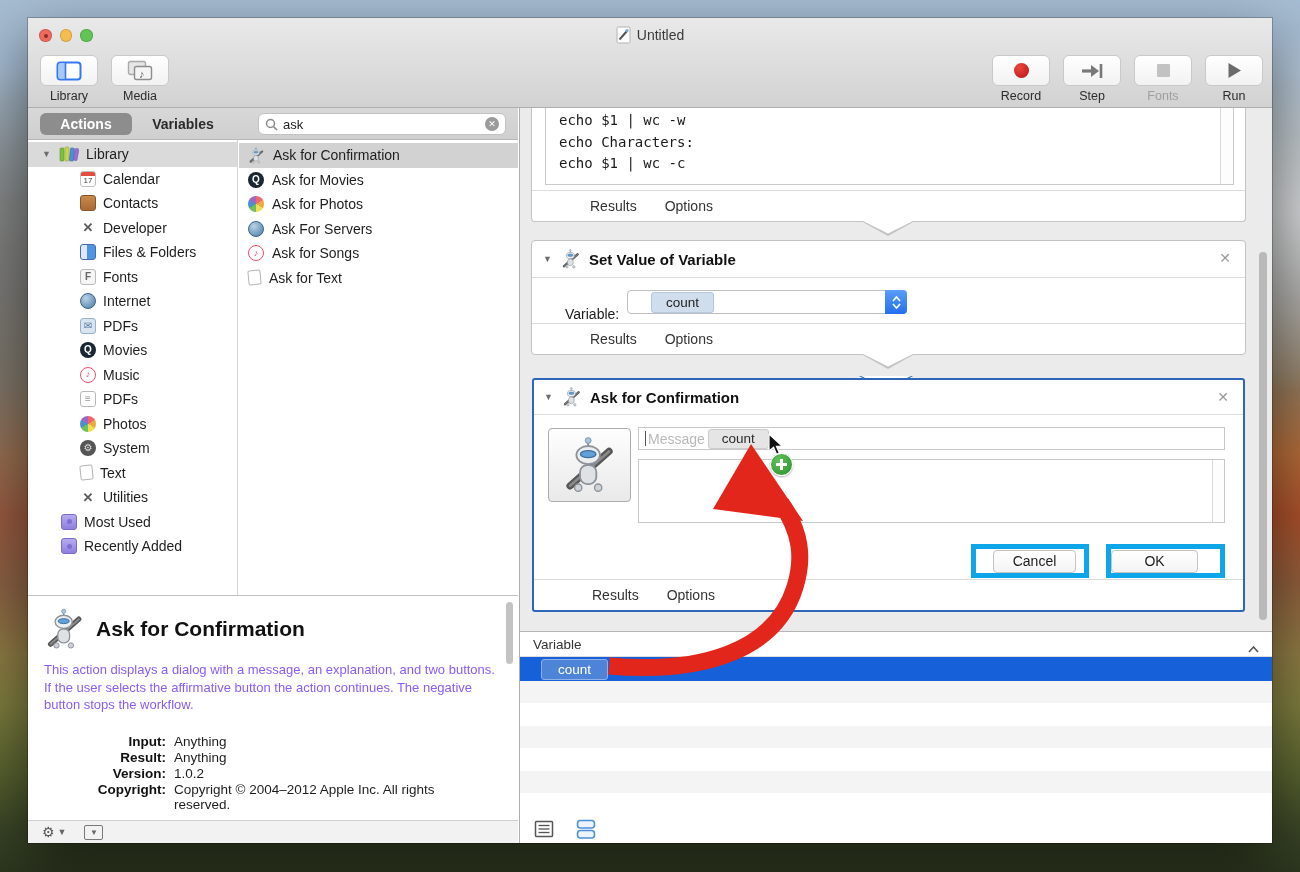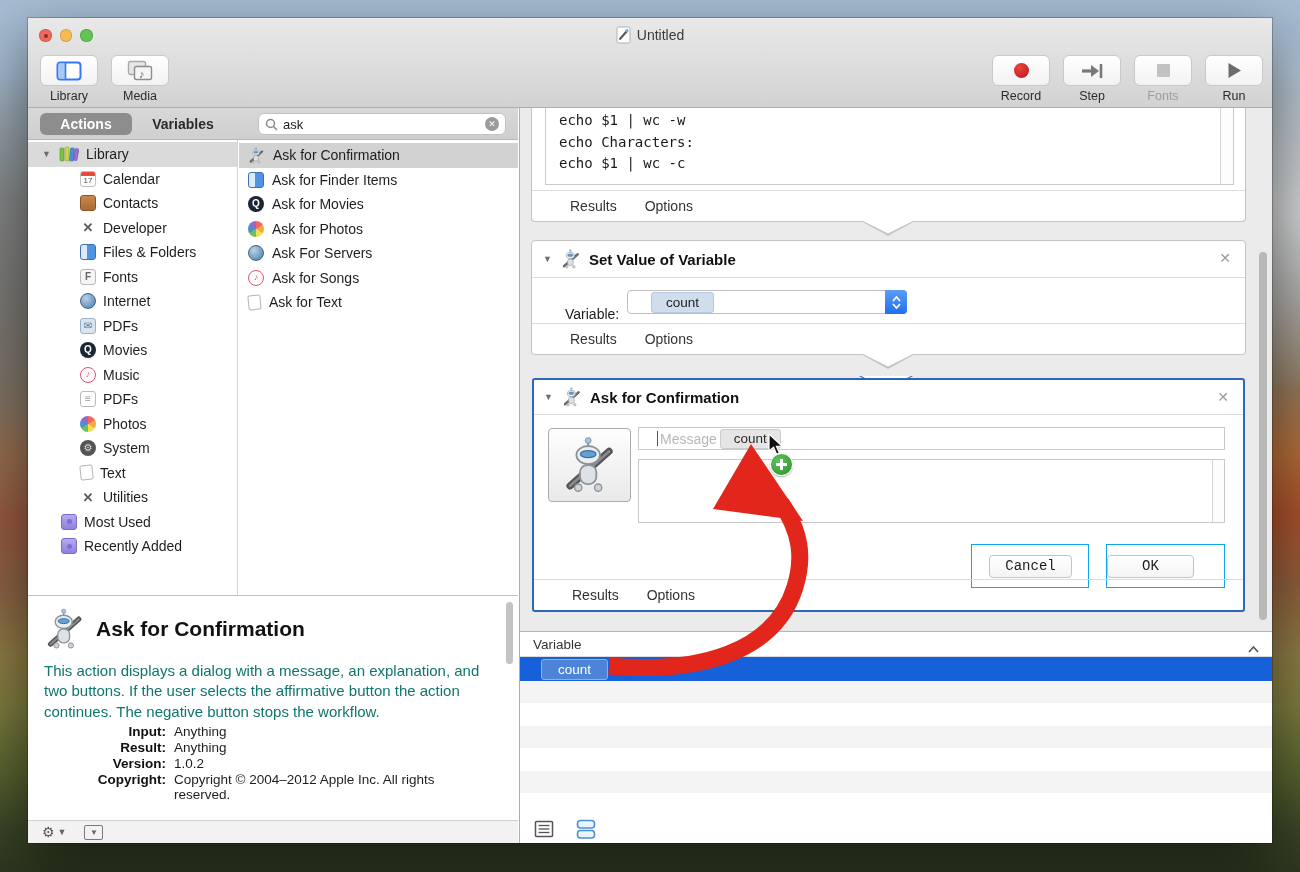--- a/index.html
+++ b/index.html
@@ -87,41 +87,41 @@
   .ic-text { background:#fff; border:.5px solid #b5b5b5; border-radius:2px; transform:rotate(-6deg); width:13px; height:15px;}
   .ic-smart { background:linear-gradient(#b6aaef,#8f7fe0); border:.5px solid #7a6bc8; }
   .ic-smart::after { content:""; width:5px; height:5px; border-radius:50%; background:#7e6fd2; }
   .robot-svg { flex:none; }
 
   
   .desc { position:absolute; left:0; top:487px; width:490px; height:225px; background:#fff;
     border-top:1px solid #c2c2c2; padding:12px 16px 0 16px; }
   .desc-head { display:flex; align-items:center; gap:10px; }
   .desc-title { font-size:21px; font-weight:bold; color:#111; }
-  .desc-body { margin-top:11px; font-size:15px; line-height:1.36; color:#0f766e; width:458px; }
-  .desc-meta { margin-top:2px; display:grid; grid-template-columns:122px 300px; column-gap:8px; row-gap:1px; font-size:13.5px; }
+  .desc-body { margin-top:11px; font-size:13px; line-height:1.36; color:#8b5cf6; width:458px; }
+  .desc-meta { margin-top:20px; display:grid; grid-template-columns:122px 300px; column-gap:8px; row-gap:1px; font-size:13.5px; }
   .desc-meta .lab { font-weight:bold; text-align:right; color:#111; }
   .desc-scroll { position:absolute; right:5px; top:6px; width:7px; height:62px; border-radius:4px; background:#c3c3c3; }
 
   .left-footer { position:absolute; left:0; top:712px; width:490px; height:23px; background:#f2f2f2;
     border-top:1px solid #d0d0d0; display:flex; align-items:center; padding-left:14px; gap:18px; }
   .gear-menu { display:flex; align-items:center; gap:3px; color:#555; font-size:14px; }
   .gear-menu .chev { font-size:9px; color:#666; }
   .panel-toggle { width:19px; height:15px; border:1.5px solid #787878; border-radius:2px;
     display:flex; align-items:center; justify-content:center; font-size:8px; color:#666; }
 
   
   .workflow { position:absolute; left:491px; top:90px; width:753px; height:735px; background:#ebebeb; border-left:1px solid #aeaeae; }
 
   .wf-box { position:absolute; background:#fff; border:1px solid #c3c3c3; border-radius:4px; }
   .wf-head { height:37px; display:flex; align-items:center; gap:8px; padding-left:11px; border-bottom:1px solid #dcdcdc; position:relative;}
   .wf-title { font-size:15px; font-weight:bold; color:#111; }
   .wf-close { position:absolute; right:14px; top:9px; color:#9a9a9a; font-size:14px; }
   .wf-foot { position:absolute; bottom:0; left:0; right:0; height:31px; border-top:1px solid #dcdcdc;
-    display:flex; align-items:center; gap:28px; padding-left:38px; font-size:14px; color:#333; }
+    display:flex; align-items:center; gap:28px; padding-left:58px; font-size:14px; color:#333; }
 
   
   .shell-box { left:11px; top:0; width:715px; height:114px; border-top:none; border-radius:0 0 4px 4px; }
   .code-area { position:absolute; left:13px; top:0; width:689px; height:77px;
     border:1px solid #cacaca; border-top:none; font-family:"DejaVu Sans Mono", monospace;
     font-size:14px; line-height:21.5px; padding:2px 0 0 13px; color:#1a1a1a; }
   .code-scroll { position:absolute; right:0; top:0; bottom:0; width:13px; border-left:1px solid #d8d8d8; background:#fdfdfd; }
 
   
   .set-box { left:11px; top:132px; width:715px; height:115px; }
@@ -133,27 +133,27 @@
   .stepper { position:absolute; right:-1px; top:-1px; width:22px; height:24px; border-radius:0 4px 4px 0;
     background:linear-gradient(#5b9cf8,#2270ef); display:flex; flex-direction:column; align-items:center; justify-content:center; gap:1px;}
   .stepper svg { display:block; }
 
   
   .ask-box { left:12px; top:270px; width:713px; height:234px; border:2px solid #2e66b8; border-radius:3px; }
   .ask-head { height:35px; display:flex; align-items:center; gap:8px; padding-left:10px; border-bottom:1px solid #dcdcdc; position:relative;}
   .thumb { position:absolute; left:14px; top:48px; width:83px; height:74px; border:1px solid #ababab; border-radius:4px;
     background:linear-gradient(#fefefe,#e9e9e9); display:flex; align-items:center; justify-content:center; }
   .msg-field { position:absolute; left:104px; top:47px; width:587px; height:23px; background:#fff;
-    border:1px solid #c9c9c9; display:flex; align-items:center; padding-left:18px; gap:0; }
+    border:1px solid #c9c9c9; display:flex; align-items:center; padding-left:6px; gap:0; }
   .caret { width:1px; height:15px; background:#555; }
   .placeholder { color:#b8b8b8; font-size:14px; margin-left:2px; }
   .token-gray { background:#e5e5e5; border:.5px solid #cccccc; border-radius:3px; padding:1.5px 13px; font-size:13.5px; color:#2b2b2b; margin-left:3px;}
   .msg-area { position:absolute; left:104px; top:79px; width:587px; height:64px; background:#fff; border:1px solid #c9c9c9; }
   .msg-area .code-scroll { width:12px; }
-  .btn-cell { position:absolute; top:164px; height:44px; border:1px solid #0ea5e9; display:flex; align-items:center;font-family:Liberation Mono, monospace; }
+  .btn-cell { position:absolute; top:164px; height:34px; border:5px solid #0ea5e9; display:flex; align-items:center; }
   .btn-cell.cancel { left:437px; width:118px; padding-left:17px; }
   .btn-cell.ok { left:572px; width:119px; padding-left:0; }
   .mac-btn { height:23px; background:linear-gradient(#ffffff,#f4f4f4); border:1px solid #c4c4c4; border-radius:4px;
     font-size:14px; color:#1c1c1c; display:flex; align-items:center; justify-content:center; }
   .mac-btn.cancel { width:83px; } .mac-btn.ok { width:87px; }
 
   
   .conn { position:absolute; width:54px; height:15px; }
   .conn .outer { position:absolute; inset:0; clip-path:polygon(0 0, 50% 100%, 100% 0); background:#c3c3c3; }
   .conn .inner { position:absolute; left:2px; right:2px; top:0; bottom:2.5px; clip-path:polygon(0 0, 50% 100%, 100% 0); background:#fff; }
@@ -375,24 +375,20 @@
       </div>
 
       <div class="action-list">
         <div class="act-row selected">
           <svg class="robot-svg" width="17" height="17" viewBox="0 0 64 64">
               <use href="#robot"></use>
             </svg>
           <span>Ask for Confirmation</span>
         </div>
         <div class="act-row">
-            <span class="ic ic-finder"></span>
-            <span>Ask for Finder Items</span>
-          </div>
-        <div class="act-row">
             <span class="ic ic-q">Q</span>
             <span>Ask for Movies</span>
           </div>
         <div class="act-row">
             <span class="ic ic-photos"></span>
             <span>Ask for Photos</span>
           </div>
         <div class="act-row">
             <span class="ic ic-globe"></span>
             <span>Ask For Servers</span>

